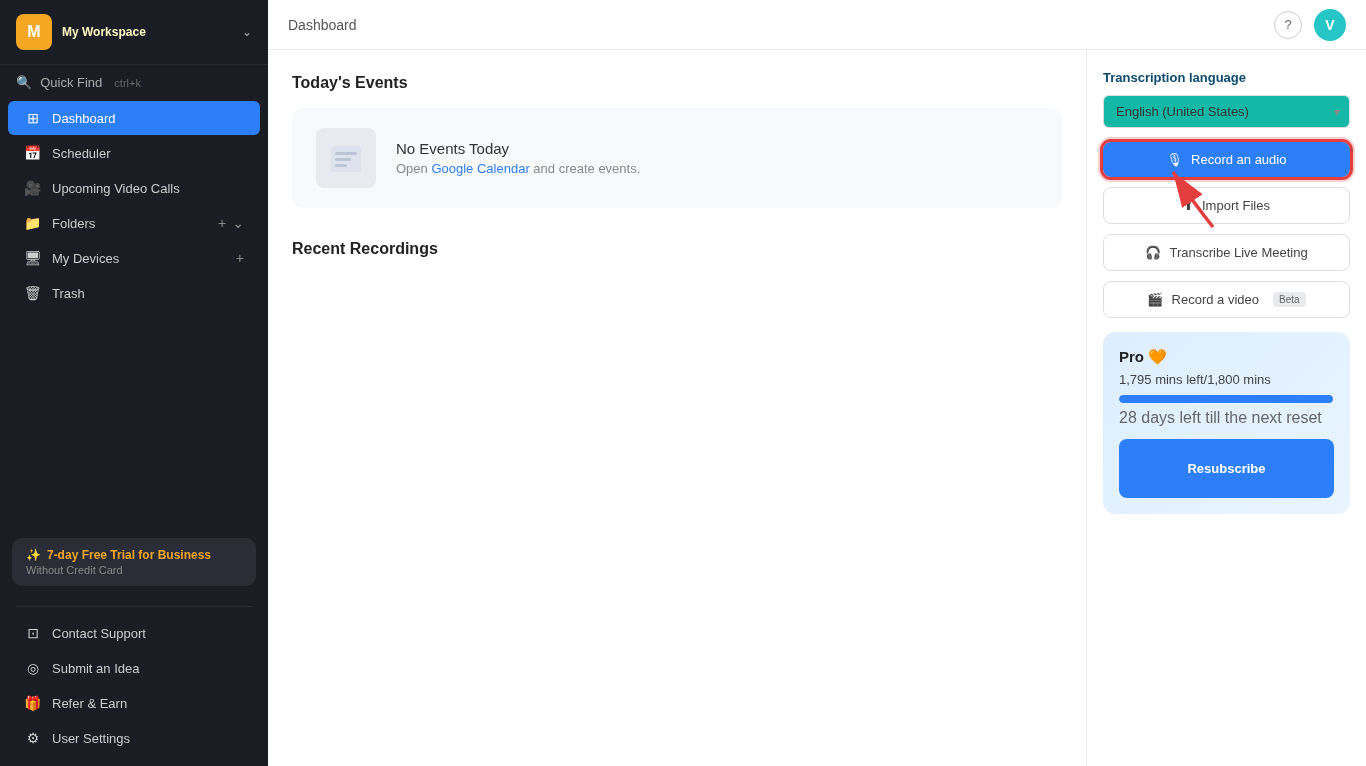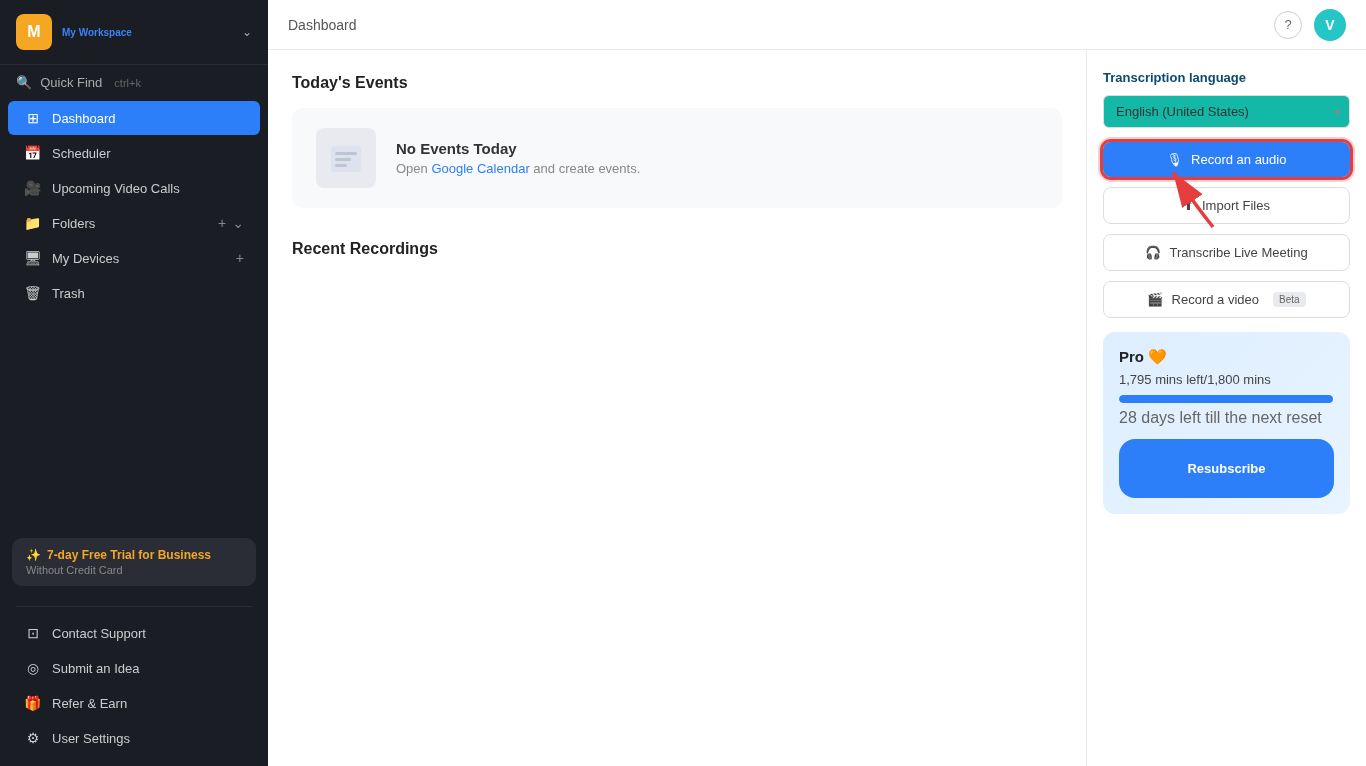--- a/index.html
+++ b/index.html
@@ -2,21 +2,21 @@
 <html><head>
   <meta charset="utf-8">
   <style>
     * { margin: 0; padding: 0; box-sizing: border-box; }
     body { font-family: -apple-system, BlinkMacSystemFont, 'Segoe UI', sans-serif; display: flex; height: 766px; overflow: hidden; background: #f0f2f5; }
 
     
     .sidebar { width: 268px; background: #1a1d23; color: #fff; display: flex; flex-direction: column; height: 100%; flex-shrink: 0; }
     .sidebar-header { padding: 14px 16px; display: flex; align-items: center; gap: 10px; border-bottom: 1px solid #2a2d35; }
     .workspace-avatar { width: 36px; height: 36px; background: #f5a623; border-radius: 8px; display: flex; align-items: center; justify-content: center; font-weight: bold; font-size: 16px; color: #fff; flex-shrink: 0; }
-    .workspace-name { font-size: 10px; font-weight: 600; color: #3b82f6; flex: 1; }
+    .workspace-name { font-size: 12px; font-weight: 600; color: #fef9c3; flex: 1; }
     .workspace-chevron { color: #aaa; font-size: 12px; }
     .sidebar-search { padding: 10px 16px; display: flex; align-items: center; gap: 8px; color: #aaa; font-size: 13px; cursor: pointer; }
     .nav-item { padding: 9px 16px; display: flex; align-items: center; gap: 10px; font-size: 13px; color: #ccc; cursor: pointer; border-radius: 6px; margin: 1px 8px; }
     .nav-item.active { background: #2d7ff9; color: #fff; }
     .nav-item-icon { width: 18px; text-align: center; font-size: 14px; }
     .nav-item-label { flex: 1; }
     .nav-item-actions { display: flex; gap: 6px; color: #888; font-size: 14px; }
     .sidebar-divider { height: 1px; background: #2a2d35; margin: 8px 16px; }
     .sidebar-spacer { flex: 1; }
     .trial-banner { margin: 12px; background: #2a2d35; border-radius: 10px; padding: 10px 14px; cursor: pointer; }
@@ -31,21 +31,21 @@
     .topbar-actions { display: flex; align-items: center; gap: 12px; }
     .topbar-help { width: 28px; height: 28px; border-radius: 50%; border: 1.5px solid #ccc; display: flex; align-items: center; justify-content: center; color: #666; font-size: 13px; cursor: pointer; }
     .topbar-avatar { width: 32px; height: 32px; background: #26c6c6; border-radius: 50%; display: flex; align-items: center; justify-content: center; color: #fff; font-weight: bold; font-size: 14px; cursor: pointer; }
 
     .content { flex: 1; display: flex; overflow: hidden; }
     .main-content { flex: 1; padding: 24px; overflow-y: auto; }
 
     .section-title { font-size: 16px; font-weight: 600; color: #222; margin-bottom: 16px; }
     .events-box { background: #f8f9fb; border-radius: 10px; padding: 20px 24px; display: flex; align-items: center; gap: 20px; min-height: 100px; margin-bottom: 32px; }
     .events-illustration { width: 60px; height: 60px; background: #e8eaf0; border-radius: 8px; display: flex; align-items: center; justify-content: center; color: #aaa; font-size: 26px; }
-    .events-text-title { font-size: 15px; font-weight: 700; color: #333; margin-bottom: 4px; }
+    .events-text-title { font-size: 15px; font-weight: 400; color: #333; margin-bottom: 4px; }
     .events-text-sub { font-size: 13px; color: #888; }
     .events-text-sub a { color: #2d7ff9; text-decoration: none; }
 
     .recent-recordings-title { font-size: 16px; font-weight: 600; color: #222; }
 
     
     .right-panel { width: 280px; padding: 20px 16px; border-left: 1px solid #e8eaed; background: #fff; overflow-y: auto; flex-shrink: 0; position: relative; }
     .panel-section-title { font-size: 13px; font-weight: 600; color: #0c4a6e; margin-bottom: 10px; }
     .language-select-wrapper { position: relative; margin-bottom: 14px; }
     .language-select-wrapper select { width: 100%; padding: 8px 12px; border: 1px solid #ddd; border-radius: 6px; font-size: 13px; color: #333; background: #14b8a6; appearance: none; cursor: pointer; }
@@ -54,21 +54,21 @@
     .action-btn { width: 100%; padding: 10px; border-radius: 8px; border: none; font-size: 13px; font-weight: 500; cursor: pointer; display: flex; align-items: center; justify-content: center; gap: 8px; margin-bottom: 10px; }
     .action-btn-primary { background: #2d7ff9; color: #fff; box-shadow: 0 0 0 3px rgba(255,50,50,0.5); outline: 3px solid #e53e3e; }
     .action-btn-secondary { background: #fff; color: #444; border: 1px solid #ddd; }
 
     .pro-card { background: linear-gradient(135deg, #deeeff 0%, #e8f4ff 100%); border-radius: 12px; padding: 16px; margin-top: 14px; }
     .pro-card-title { font-size: 15px; font-weight: 700; color: #222; margin-bottom: 6px; }
     .pro-card-mins { font-size: 13px; color: #444; margin-bottom: 8px; }
     .progress-bar-bg { background: #fff; border-radius: 10px; height: 8px; overflow: hidden; margin-bottom: 6px; }
     .progress-bar-fill { height: 100%; background: #2d7ff9; border-radius: 10px; }
     .pro-card-reset { font-size: 16px; color: #666; margin-bottom: 12px; }
-    .resubscribe-btn { width: 100%; padding: 22px; background: #2d7ff9; color: #fff; border: none; border-radius: 16px; font-size: 13px; font-weight: 600; cursor: pointer; }
+    .resubscribe-btn { width: 100%; padding: 22px; background: #2d7ff9; color: #fff; border: none; border-radius: 8px; font-size: 13px; font-weight: 600; cursor: pointer; }
 
     
     .beta-badge { font-size: 10px; background: #e8eaed; color: #666; padding: 2px 6px; border-radius: 4px; margin-left: 6px; }
   </style>
 </head>
 <body>
 
 <div class="sidebar">
   <div class="sidebar-header">
     <div class="workspace-avatar">M</div>

